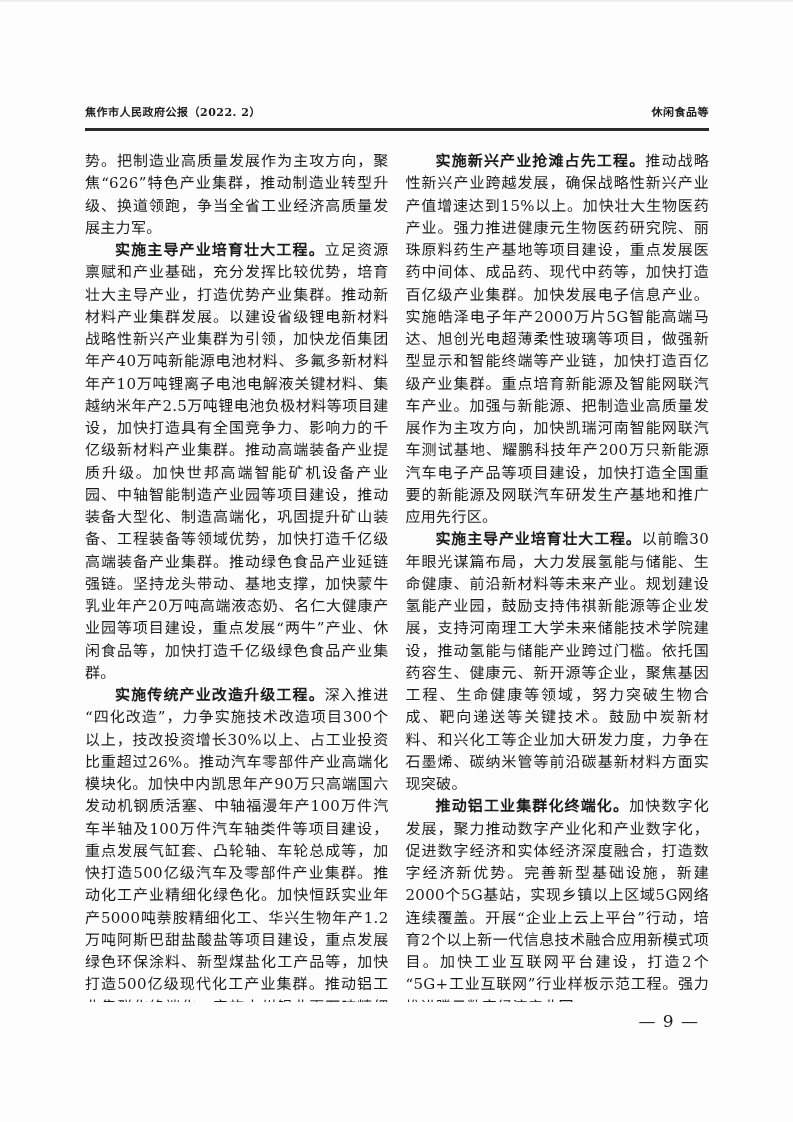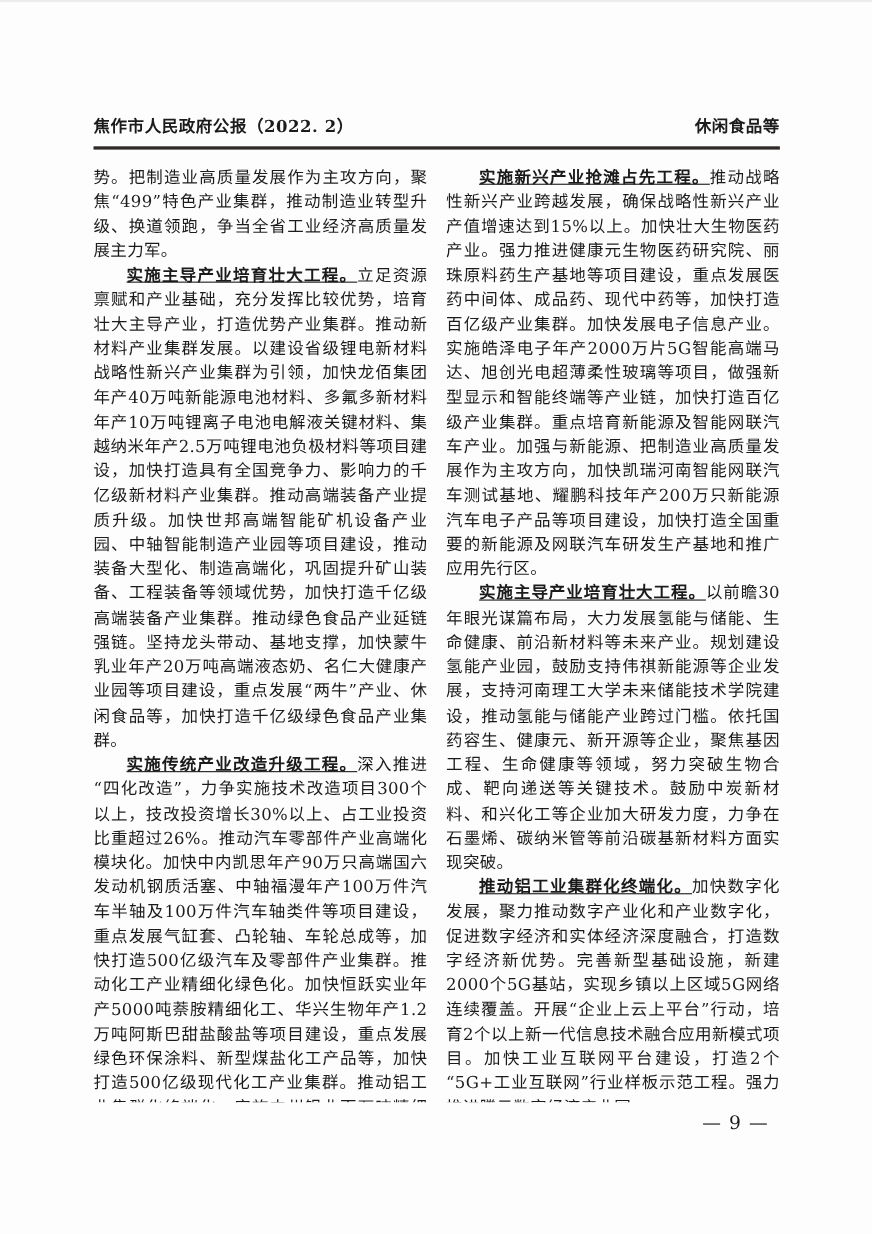--- a/index.html
+++ b/index.html
@@ -23,21 +23,21 @@
     background: #ededed;
   }
   .header {
     position: absolute;
     left: 85px;
     top: 103px;
     width: 624px;
     display: flex;
     justify-content: space-between;
     align-items: flex-end;
-    font-size: 15px;
+    font-size: 11px;
     font-weight: bold;
     letter-spacing: 0.5px;
     padding-bottom: 9px;
     border-bottom: 3px solid #2e2a28;
   }
   .columns {
     position: absolute;
     left: 85px;
     top: 150px;
     width: 624px;
@@ -55,21 +55,20 @@
   }
   .col p {
     margin: 0;
   }
   .col p.indent {
     text-indent: 2em;
   }
   .lead {
     font-family: "DejaVu Sans", "Liberation Sans", sans-serif;
     font-weight: 600;
-    text-decoration: underline;
   }
   .footer {
     position: absolute;
     left: 85px;
     top: 1011px;
     width: 624px;
     text-align: right;
     padding-right: 10px;
     box-sizing: border-box;
     font-size: 17px;
@@ -82,21 +81,21 @@
 <div class="page">
   <div class="scan-edge"></div>
 
   <div class="header">
     <span>焦作市人民政府公报（2022. 2）</span>
     <span>休闲食品等</span>
   </div>
 
   <div class="columns">
     <div class="col">
-      <p><span>势。把制造业高质量发展作为主攻方向，聚焦“499”特色产业集群，推动制造业转型升级、换道领跑，争当全省工业经济高质量发展主力军。</span></p>
+      <p><span>势。把制造业高质量发展作为主攻方向，聚焦“626”特色产业集群，推动制造业转型升级、换道领跑，争当全省工业经济高质量发展主力军。</span></p>
       <p class="indent"><span class="lead">实施主导产业培育壮大工程。</span><span>立足资源禀赋和产业基础，充分发挥比较优势，培育壮大主导产业，打造优势产业集群。推动新材料产业集群发展。以建设省级锂电新材料战略性新兴产业集群为引领，加快龙佰集团年产40万吨新能源电池材料、多氟多新材料年产10万吨锂离子电池电解液关键材料、集越纳米年产2.5万吨锂电池负极材料等项目建设，加快打造具有全国竞争力、影响力的千亿级新材料产业集群。推动高端装备产业提质升级。加快世邦高端智能矿机设备产业园、中轴智能制造产业园等项目建设，推动装备大型化、制造高端化，巩固提升矿山装备、工程装备等领域优势，加快打造千亿级高端装备产业集群。推动绿色食品产业延链强链。坚持龙头带动、基地支撑，加快蒙牛乳业年产20万吨高端液态奶、名仁大健康产业园等项目建设，重点发展“两牛”产业、休闲食品等，加快打造千亿级绿色食品产业集群。</span></p>
       <p class="indent"><span class="lead">实施传统产业改造升级工程。</span><span>深入推进“四化改造”，力争实施技术改造项目300个以上，技改投资增长30%以上、占工业投资比重超过26%。推动汽车零部件产业高端化模块化。加快中内凯思年产90万只高端国六发动机钢质活塞、中轴福漫年产100万件汽车半轴及100万件汽车轴类件等项目建设，重点发展气缸套、凸轮轴、车轮总成等，加快打造500亿级汽车及零部件产业集群。推动化工产业精细化绿色化。加快恒跃实业年产5000吨萘胺精细化工、华兴生物年产1.2万吨阿斯巴甜盐酸盐等项目建设，重点发展绿色环保涂料、新型煤盐化工产品等，加快打造500亿级现代化工产业集群。推动铝工业集群化终端化。实施中州铝业百万吨精细氧化铝、万云新材料年产20万吨再生铝等项目，重点发展铝型材、铝压铸件等，加快打造</span></p>
     </div>
     <div class="col">
       <p class="indent"><span class="lead">实施新兴产业抢滩占先工程。</span><span>推动战略性新兴产业跨越发展，确保战略性新兴产业产值增速达到15%以上。加快壮大生物医药产业。强力推进健康元生物医药研究院、丽珠原料药生产基地等项目建设，重点发展医药中间体、成品药、现代中药等，加快打造百亿级产业集群。加快发展电子信息产业。实施皓泽电子年产2000万片5G智能高端马达、旭创光电超薄柔性玻璃等项目，做强新型显示和智能终端等产业链，加快打造百亿级产业集群。重点培育新能源及智能网联汽车产业。加强与新能源、把制造业高质量发展作为主攻方向，加快凯瑞河南智能网联汽车测试基地、耀鹏科技年产200万只新能源汽车电子产品等项目建设，加快打造全国重要的新能源及网联汽车研发生产基地和推广应用先行区。</span></p>
       <p class="indent"><span class="lead">实施主导产业培育壮大工程。</span><span>以前瞻30年眼光谋篇布局，大力发展氢能与储能、生命健康、前沿新材料等未来产业。规划建设氢能产业园，鼓励支持伟祺新能源等企业发展，支持河南理工大学未来储能技术学院建设，推动氢能与储能产业跨过门槛。依托国药容生、健康元、新开源等企业，聚焦基因工程、生命健康等领域，努力突破生物合成、靶向递送等关键技术。鼓励中炭新材料、和兴化工等企业加大研发力度，力争在石墨烯、碳纳米管等前沿碳基新材料方面实现突破。</span></p>
       <p class="indent"><span class="lead">推动铝工业集群化终端化。</span><span>加快数字化发展，聚力推动数字产业化和产业数字化，促进数字经济和实体经济深度融合，打造数字经济新优势。完善新型基础设施，新建2000个5G基站，实现乡镇以上区域5G网络连续覆盖。开展“企业上云上平台”行动，培育2个以上新一代信息技术融合应用新模式项目。加快工业互联网平台建设，打造2个“5G+工业互联网”行业样板示范工程。强力推进腾云数字经济产业园</span></p>
     </div>
   </div>
 

